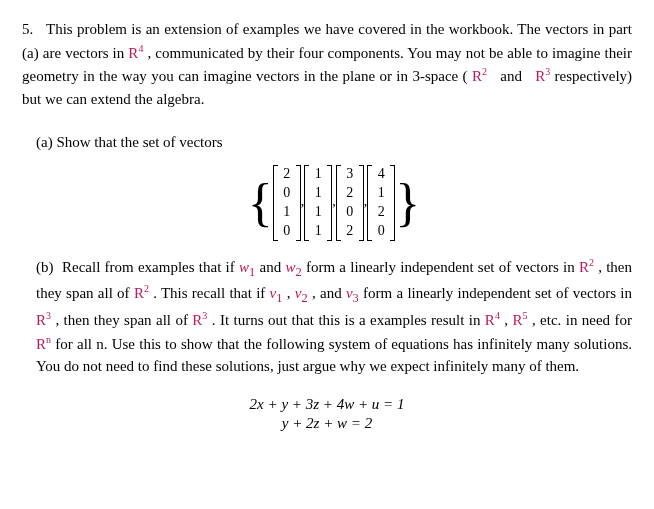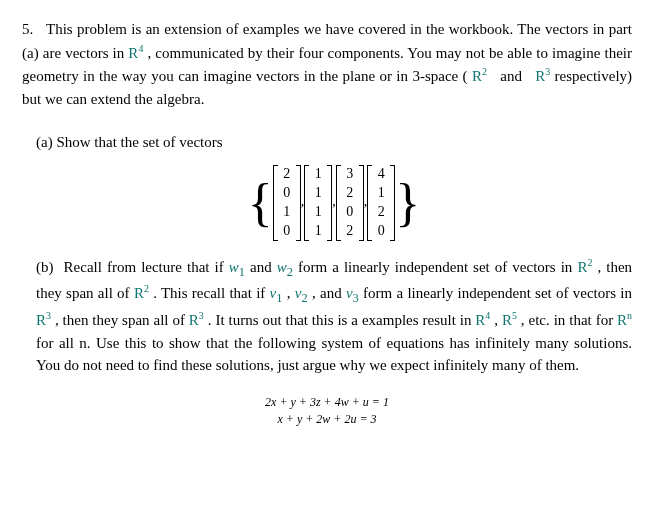--- a/index.html
+++ b/index.html
@@ -12,21 +12,21 @@
       width: 654px;
       min-height: 509px;
     }
 
     .problem-number {
       margin-bottom: 8px;
       line-height: 1.5;
       text-align: justify;
     }
 
-    .blue { color: #0f766e; }
+    .blue { color: #be185d; }
 
     sup {
       font-size: 10px;
       vertical-align: super;
     }
 
     .part {
       margin-top: 24px;
       margin-left: 14px;
     }
@@ -111,21 +111,21 @@
 
     .eq-row {
       display: flex;
       align-items: center;
       justify-content: center;
       min-width: 280px;
     }
 
     .eq-text {
       font-style: italic;
-      font-size: 12px;
+      font-size: 15px;
       text-align: center;
     }
   </style>
 </head>
 <body>
 
 <div>
 
   <div class="problem-number">
     <span>5.</span>
@@ -198,21 +198,21 @@
         <div class="right-bracket"></div>
       </div>
 
       <span class="big-brace">}</span>
     </div>
 
   </div>
 
   <div class="part-b">
     <span><span>(b)</span>&nbsp;</span>
-    <span>Recall from lecture that if </span>
+    <span>Recall from examples that if </span>
     <span class="blue"><i>w</i><sub>1</sub></span>
     <span> and </span>
     <span class="blue"><i>w</i><sub>2</sub></span>
     <span> form a linearly independent set of vectors in </span>
     <span class="blue"><span>R</span><sup>2</sup></span>
     <span>, then they span all of </span>
     <span class="blue"><span>R</span><sup>2</sup></span>
     <span>. This recall that if </span>
     <span class="blue"><i>v</i><sub>1</sub></span>
     <span>, </span>
@@ -220,27 +220,27 @@
     <span>, and </span>
     <span class="blue"><i>v</i><sub>3</sub></span>
     <span> form a linearly independent set of vectors in </span>
     <span class="blue"><span>R</span><sup>3</sup></span>
     <span>, then they span all of </span>
     <span class="blue"><span>R</span><sup>3</sup></span>
     <span>. It turns out that this is a examples result in </span>
     <span class="blue"><span>R</span><sup>4</sup></span>
     <span>, </span>
     <span class="blue"><span>R</span><sup>5</sup></span>
-    <span>, etc. in that for </span>
+    <span>, etc. in need for </span>
     <span class="blue"><span>R</span><sup>n</sup></span>
     <span> for all n. Use this to show that the following system of equations has infinitely many solutions. You do not need to find these solutions, just argue why we expect infinitely many of them.</span>
   </div>
 
   <div class="equations">
     <div class="eq-row">
       <span class="eq-text">2<i>x</i> + <i>y</i> + 3<i>z</i> + 4<i>w</i> + <i>u</i> = 1</span>
     </div>
     <div class="eq-row">
-      <span class="eq-text"><i>x</i> + <i>y</i> + 2<i>w</i> + 2<i>u</i> = 3</span>
+      <span class="eq-text"><i>y</i> + 2<i>z</i> + <i>w</i> = 2</span>
     </div>
   </div>
 
 </div>
 
 </body></html>

